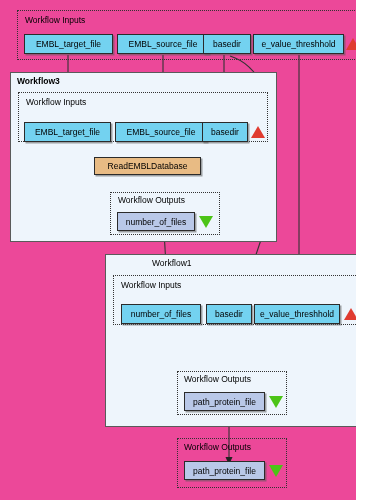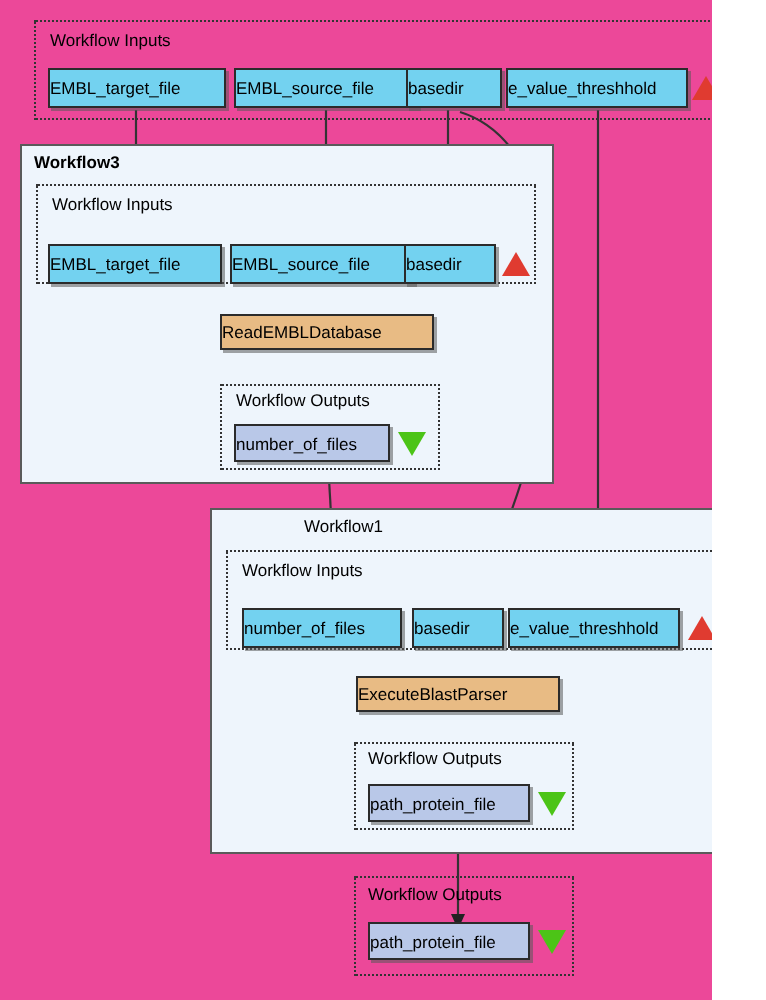--- a/index.html
+++ b/index.html
@@ -44,20 +44,21 @@
     color: #000;
     white-space: nowrap;
     line-height: 10px;
   }
   
   .node {
     position: absolute;
     box-sizing: border-box;
     display: flex;
     align-items: center;
+    justify-content: center;
     font-size: 8.5px;
     color: #000;
     white-space: nowrap;
     border: 1px solid #2b2b2b;
   }
   .node.input {
     background: #73d2f0;
     box-shadow: 1.5px 1.5px 0 rgba(90,90,90,0.55);
   }
   .node.output {
@@ -159,21 +160,21 @@
     <span>EMBL_target_file</span>
   </div>
   <div class="node input" style="left:115px; top:122px; width:92px; height:20px;">
     <span>EMBL_source_file</span>
   </div>
   <div class="node input" style="left:202px; top:122px; width:46px; height:20px;">
     <span>basedir</span>
   </div>
   <div class="tri up" style="left:251px; top:126px;"></div>
 
-  <div class="node process" style="left:110px; top:157px; width:107px; height:18px;">
+  <div class="node process" style="left:94px; top:157px; width:107px; height:18px;">
     <span>ReadEMBLDatabase</span>
   </div>
 
   <div class="dashbox" style="left:110px; top:192px; width:110px; height:43px;"></div>
   <div class="dashbox-label" style="left:118px; top:195px;">Workflow Outputs</div>
   <div class="node output" style="left:117px; top:212px; width:78px; height:19px;">
     <span>number_of_files</span>
   </div>
   <div class="tri down" style="left:199px; top:216px;"></div>
 
@@ -187,23 +188,20 @@
     <span>number_of_files</span>
   </div>
   <div class="node input" style="left:206px; top:304px; width:46px; height:20px;">
     <span>basedir</span>
   </div>
   <div class="node input" style="left:254px; top:304px; width:86px; height:20px;">
     <span>e_value_threshhold</span>
   </div>
   <div class="tri up" style="left:344px; top:308px;"></div>
 
-  <div class="node process" style="left:178px; top:338px; width:102px; height:18px;">
-    <span>ExecuteBlastParser</span>
-  </div>
 
   <div class="dashbox" style="left:177px; top:371px; width:110px; height:44px;"></div>
   <div class="dashbox-label" style="left:184px; top:374px;">Workflow Outputs</div>
   <div class="node output" style="left:184px; top:392px; width:81px; height:19px;">
     <span>path_protein_file</span>
   </div>
   <div class="tri down" style="left:269px; top:396px;"></div>
 
   <div class="dashbox" style="left:177px; top:438px; width:110px; height:50px;"></div>
   <div class="dashbox-label" style="left:184px; top:442px;">Workflow Outputs</div>

